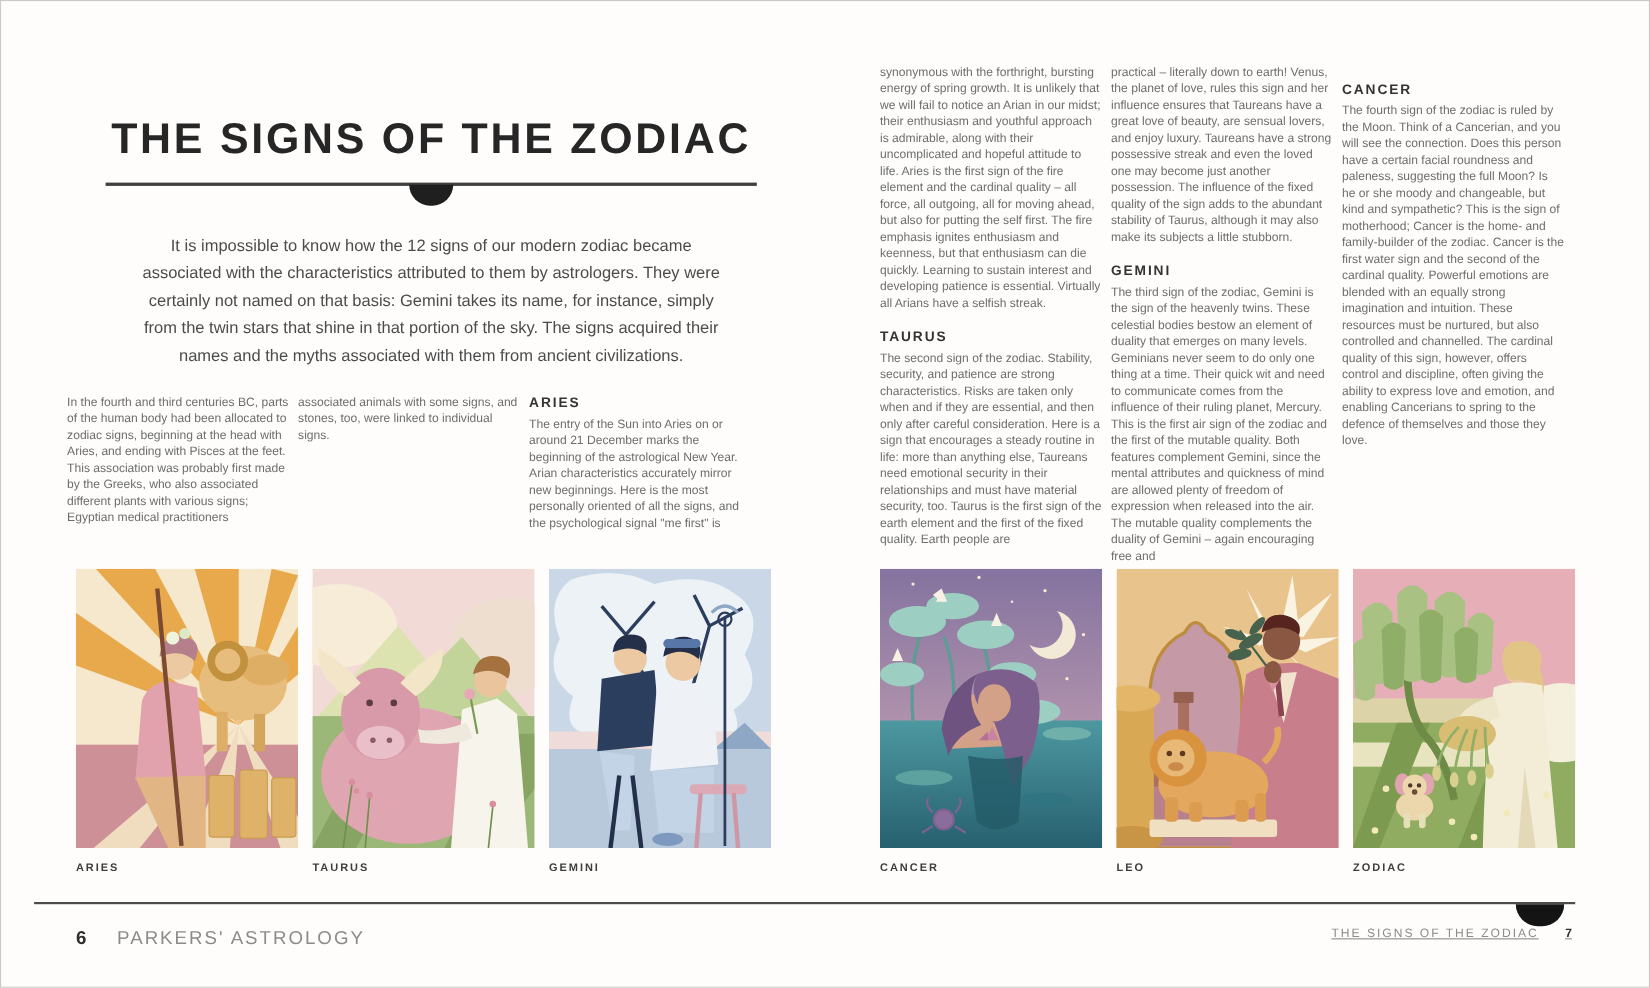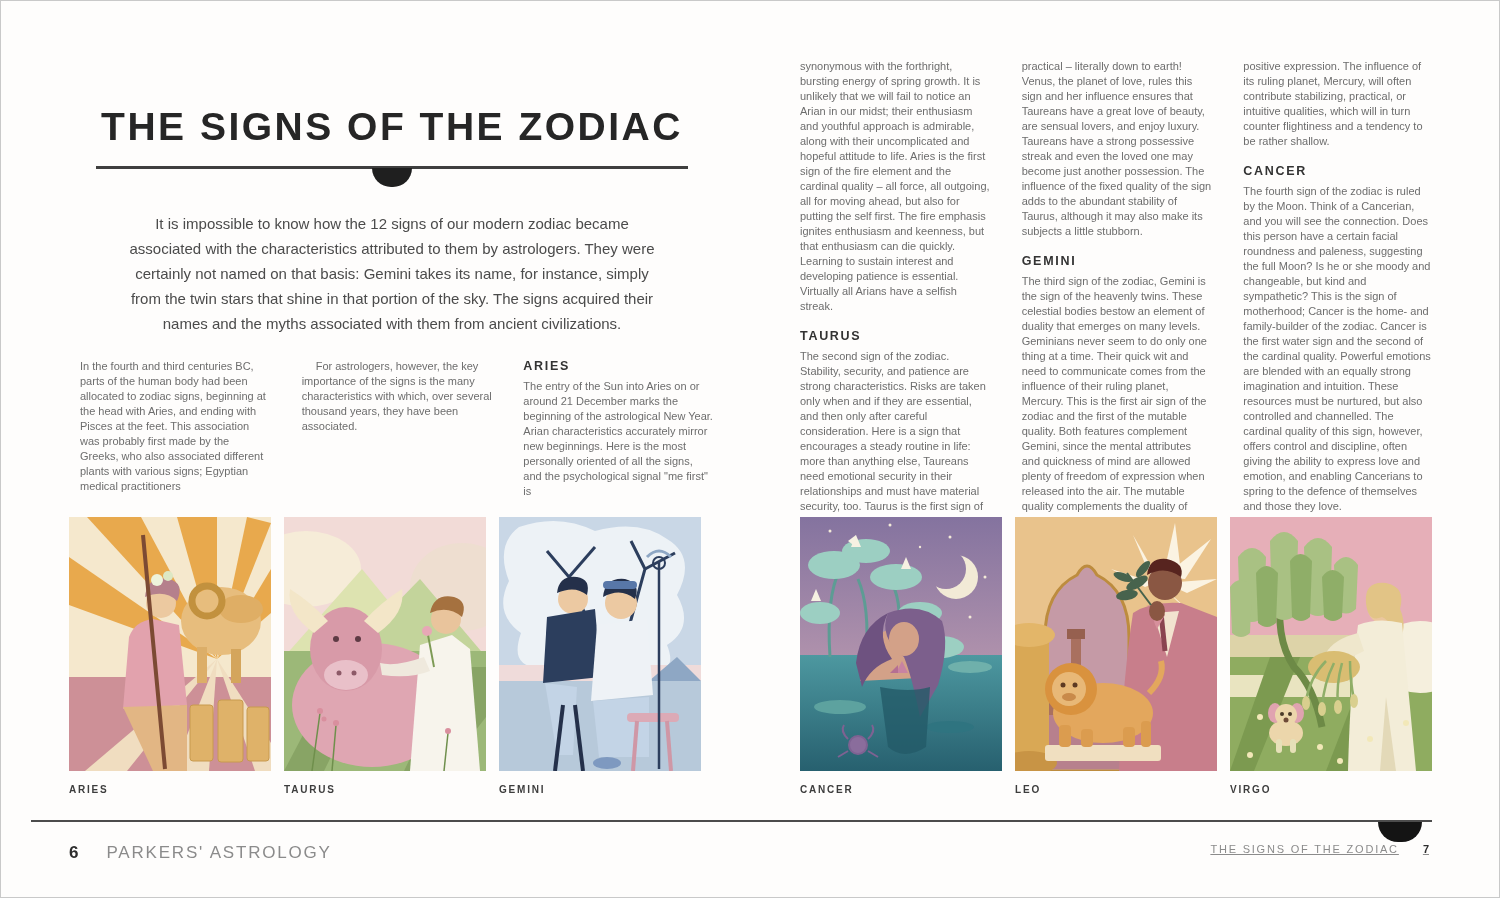--- a/index.html
+++ b/index.html
@@ -4,22 +4,22 @@
 <style>
   html,body{margin:0;padding:0;background:#d6d6d6;font-family:"Liberation Sans","DejaVu Sans",sans-serif;}
   .spread{position:relative;width:1500px;height:898px;background:#fefdfc;border:1px solid #c9c9c9;box-sizing:border-box;overflow:hidden;}
   
   .title-block{position:absolute;left:95px;top:104px;width:592px;text-align:center;}
   .title-block h1{margin:0;font-size:39px;font-weight:700;letter-spacing:2.5px;color:#262626;white-space:nowrap;}
   .title-rule{margin-top:17px;height:3px;background:#3f3f3f;}
   .half-dot{display:block;width:40px;height:19px;margin:-1px auto 0;background:#1f1f1f;border-radius:0 0 20px 20px;}
   .intro{margin:24px 28px 0;font-size:15px;line-height:25px;color:#4b4b4b;}
   
-  .cols{position:absolute;display:flex;gap:31px;}
-  .cols-left{left:79px;top:358px;width:634px;}
+  .cols{position:absolute;display:flex;gap:8px;}
+  .cols-left{left:60px;top:358px;width:634px;}
   .cols-right{left:799px;top:58px;width:634px;}
   .col{width:202px;font-size:11px;line-height:15px;color:#6d6d6d;}
   .col p{margin:0;}
   .col p.indent{text-indent:14px;}
   .col h3{margin:0 0 5px;font-size:12.5px;font-weight:700;letter-spacing:1.7px;color:#333;}
   .col h3.mid{margin-top:15px;}
   
   .plates{position:absolute;top:516px;display:flex;gap:13px;}
   .plates-left{left:68px;}
   .plates-right{left:799px;}
@@ -45,21 +45,21 @@
       <div class="title-rule"></div>
       <span class="half-dot"></span>
       <p class="intro">It is impossible to know how the 12 signs of our modern zodiac became associated with the characteristics attributed to them by astrologers. They were certainly not named on that basis: Gemini takes its name, for instance, simply from the twin stars that shine in that portion of the sky. The signs acquired their names and the myths associated with them from ancient civilizations.</p>
     </header>
 
     <div class="cols cols-left">
       <div class="col">
         <p>In the fourth and third centuries BC, parts of the human body had been allocated to zodiac signs, beginning at the head with Aries, and ending with Pisces at the feet. This association was probably first made by the Greeks, who also associated different plants with various signs; Egyptian medical practitioners</p>
       </div>
       <div class="col">
-        <p class="indent">For astrologers, however, the key importance of the signs is the many characteristics with which, over several thousand years, they have been associated.</p>
+        <p>associated animals with some signs, and stones, too, were linked to individual signs.</p>
       </div>
       <div class="col">
         <h3>ARIES</h3>
         <p>The entry of the Sun into Aries on or around 21 December marks the beginning of the astrological New Year. Arian characteristics accurately mirror new beginnings. Here is the most personally oriented of all the signs, and the psychological signal "me first" is</p>
       </div>
     </div>
 
     <div class="plates plates-left">
 
       <div class="plate">
@@ -191,21 +191,20 @@
         <p>synonymous with the forthright, bursting energy of spring growth. It is unlikely that we will fail to notice an Arian in our midst; their enthusiasm and youthful approach is admirable, along with their uncomplicated and hopeful attitude to life. Aries is the first sign of the fire element and the cardinal quality – all force, all outgoing, all for moving ahead, but also for putting the self first. The fire emphasis ignites enthusiasm and keenness, but that enthusiasm can die quickly. Learning to sustain interest and developing patience is essential. Virtually all Arians have a selfish streak.</p>
         <h3 class="mid">TAURUS</h3>
         <p>The second sign of the zodiac. Stability, security, and patience are strong characteristics. Risks are taken only when and if they are essential, and then only after careful consideration. Here is a sign that encourages a steady routine in life: more than anything else, Taureans need emotional security in their relationships and must have material security, too. Taurus is the first sign of the earth element and the first of the fixed quality. Earth people are</p>
       </div>
       <div class="col">
         <p>practical – literally down to earth! Venus, the planet of love, rules this sign and her influence ensures that Taureans have a great love of beauty, are sensual lovers, and enjoy luxury. Taureans have a strong possessive streak and even the loved one may become just another possession. The influence of the fixed quality of the sign adds to the abundant stability of Taurus, although it may also make its subjects a little stubborn.</p>
         <h3 class="mid">GEMINI</h3>
         <p>The third sign of the zodiac, Gemini is the sign of the heavenly twins. These celestial bodies bestow an element of duality that emerges on many levels. Geminians never seem to do only one thing at a time. Their quick wit and need to communicate comes from the influence of their ruling planet, Mercury. This is the first air sign of the zodiac and the first of the mutable quality. Both features complement Gemini, since the mental attributes and quickness of mind are allowed plenty of freedom of expression when released into the air. The mutable quality complements the duality of Gemini – again encouraging free and</p>
       </div>
       <div class="col">
-        <p>positive expression. The influence of its ruling planet, Mercury, will often contribute stabilizing, practical, or intuitive qualities, which will in turn counter flightiness and a tendency to be rather shallow.</p>
         <h3 class="mid">CANCER</h3>
         <p>The fourth sign of the zodiac is ruled by the Moon. Think of a Cancerian, and you will see the connection. Does this person have a certain facial roundness and paleness, suggesting the full Moon? Is he or she moody and changeable, but kind and sympathetic? This is the sign of motherhood; Cancer is the home- and family-builder of the zodiac. Cancer is the first water sign and the second of the cardinal quality. Powerful emotions are blended with an equally strong imagination and intuition. These resources must be nurtured, but also controlled and channelled. The cardinal quality of this sign, however, offers control and discipline, often giving the ability to express love and emotion, and enabling Cancerians to spring to the defence of themselves and those they love.</p>
       </div>
     </div>
 
     <div class="plates plates-right">
 
       <div class="plate">
         <svg viewBox="0 0 202 254">
           <defs>
@@ -378,21 +377,21 @@
             </g>
           <g fill="#f2e8b8">
             <circle cx="30" cy="200" r="3"></circle>
               <circle cx="90" cy="230" r="3"></circle>
               <circle cx="140" cy="222" r="3"></circle>
             <circle cx="176" cy="206" r="3"></circle>
               <circle cx="110" cy="244" r="3"></circle>
               <circle cx="20" cy="238" r="3"></circle>
           </g>
         </svg>
-        <div class="caption">VIRGO</div>
+        <div class="caption">ZODIAC</div>
       </div>
 
     </div>
 
     <div class="footer-right">
       <span>THE SIGNS OF THE ZODIAC</span><span class="pagenum">7</span>
     </div>
   </section>
 
   <div class="footer-rule"></div>

